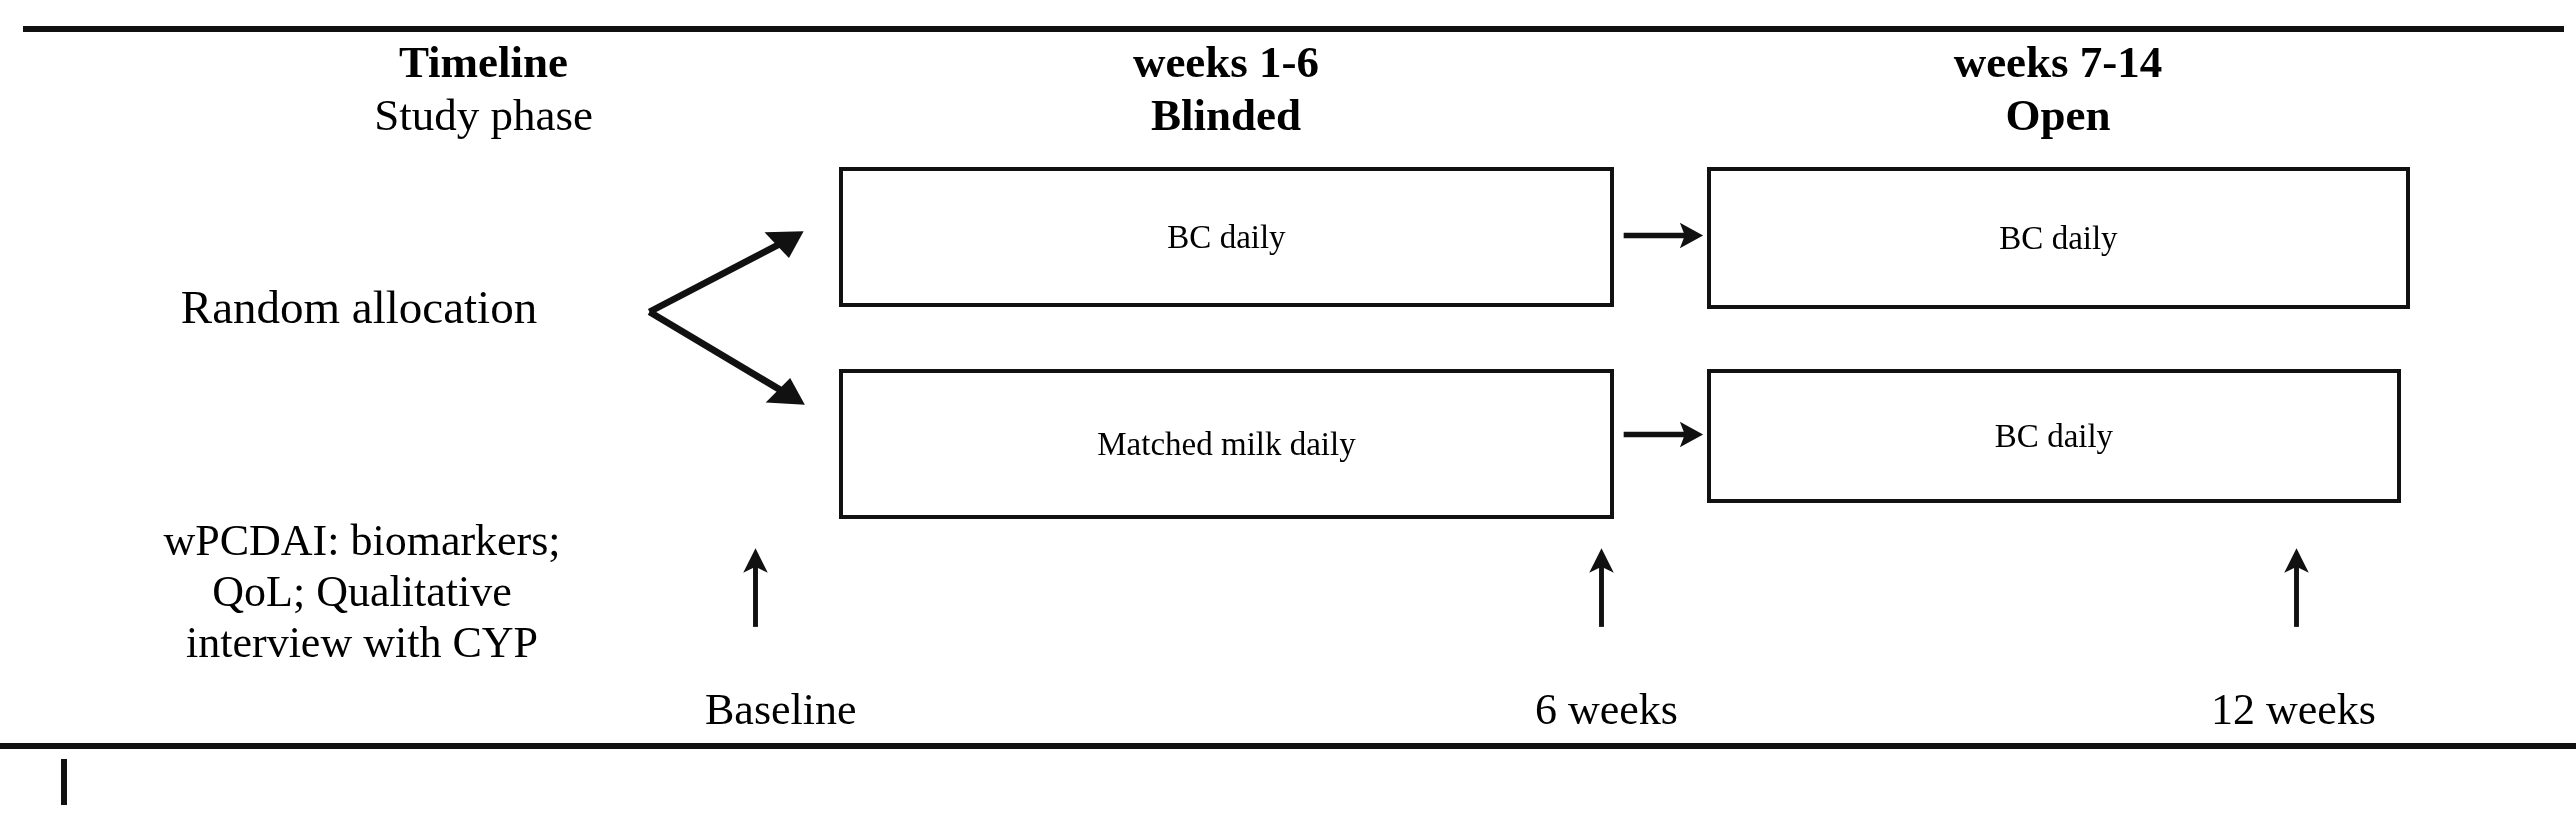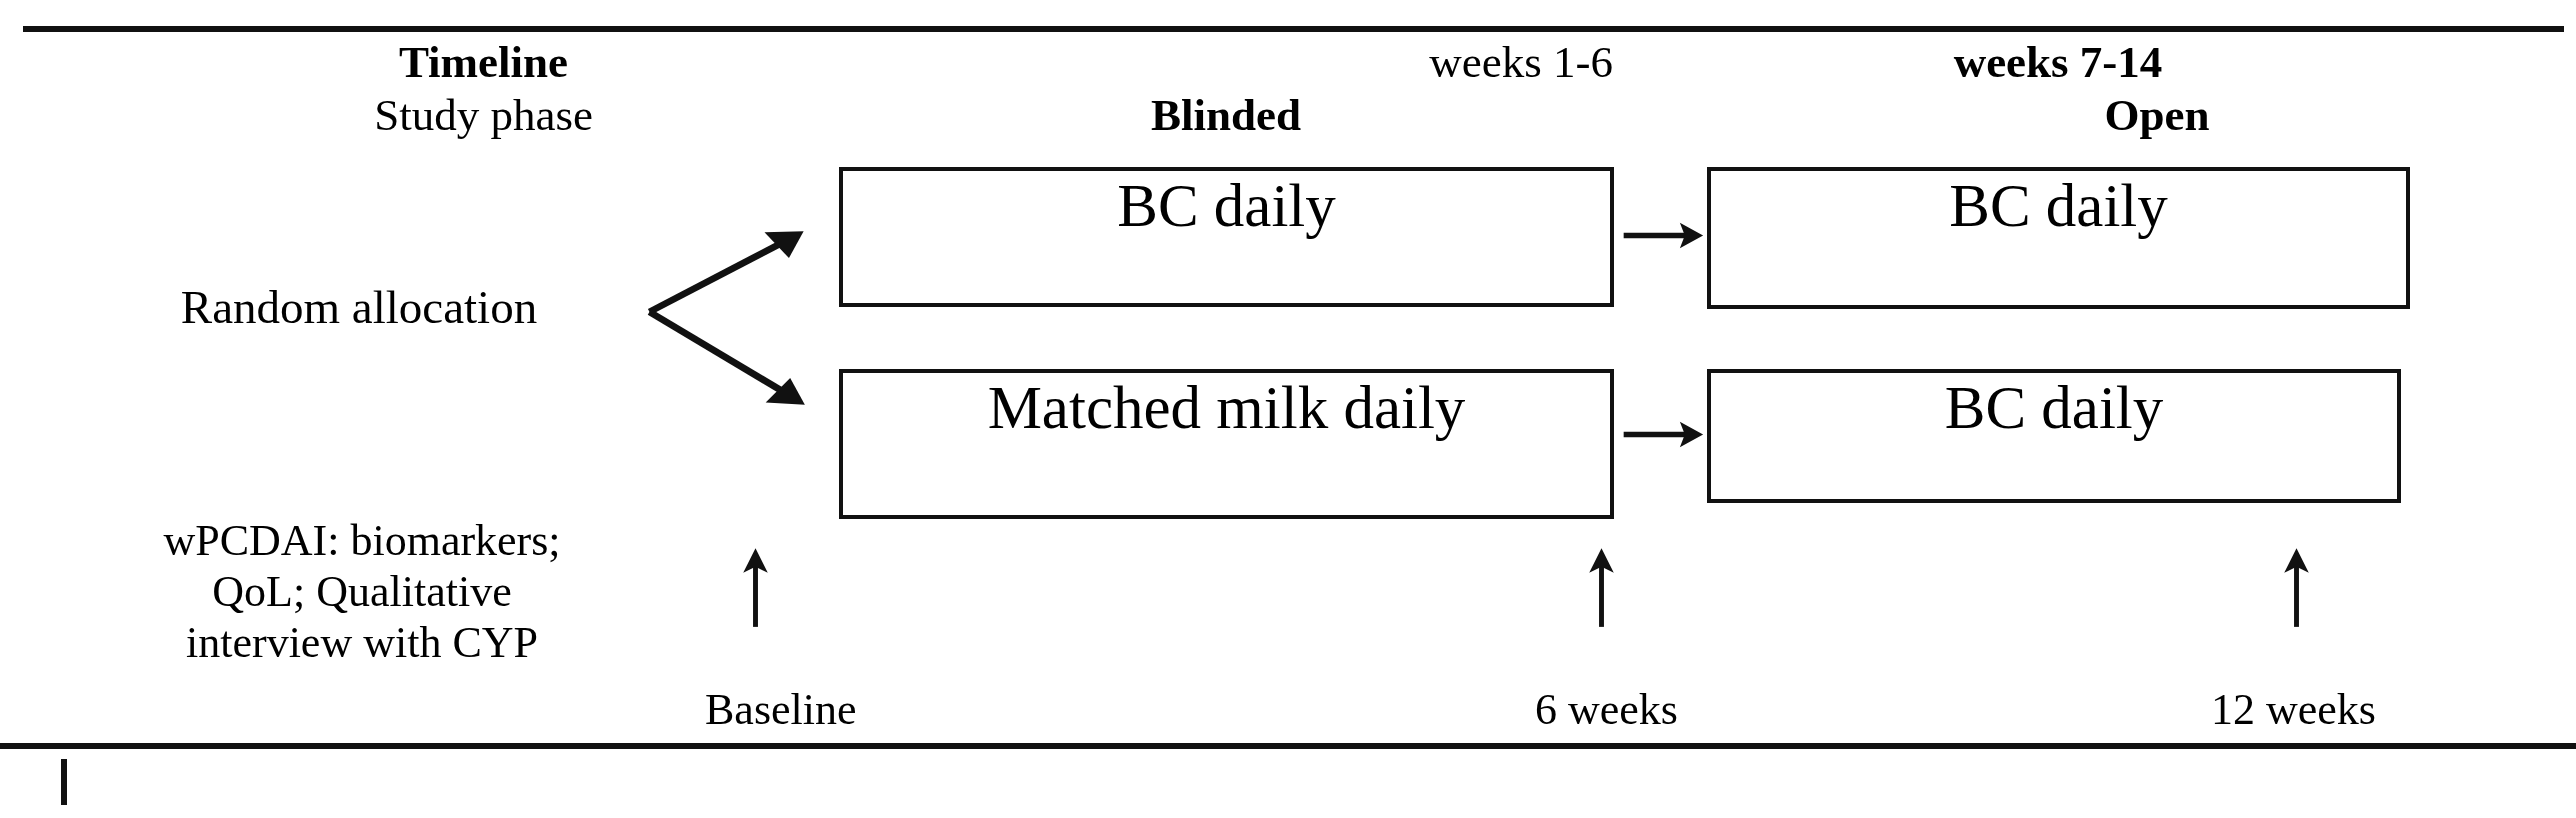--- a/index.html
+++ b/index.html
@@ -48,25 +48,25 @@
     text-align: center;
     font-size: 45px;
     line-height: 1.04;
     white-space: nowrap;
   }
   .hdr.bold { font-weight: bold; }
 
   #timeline-label   { left: 263px;  top: 39px;  width: 441px; font-weight: bold; }
   #studyphase-label { left: 263px;  top: 92px; width: 441px; font-weight: normal; }
 
-  #weeks1-label   { left: 839px; top: 39px;  width: 774px; font-weight: normal; text-align: right; }
+  #weeks1-label   { left: 839px; top: 39px;  width: 774px; font-weight: bold; }
   #blinded-label  { left: 839px; top: 92px; width: 774px; font-weight: bold; text-align: center; }
 
   #weeks2-label   { left: 1707px; top: 39px;  width: 702px; font-weight: bold; }
-  #open-label     { left: 1806px; top: 92px; width: 702px; font-weight: bold; }
+  #open-label     { left: 1707px; top: 92px; width: 702px; font-weight: bold; }
 
   
   #random-allocation {
     position: absolute;
     left: 74px;
     top: 283px;
     width: 570px;
     text-align: center;
     font-size: 47px;
     line-height: 1.05;
@@ -82,23 +82,23 @@
     line-height: 1.16;
   }
 
   
   .box {
     position: absolute;
     border: 4.3px solid #111111;
     background: #ffffff;
     box-sizing: border-box;
     display: flex;
-    align-items: flex-start;
+    align-items: center;
     justify-content: center;
-    font-size: 61px;
+    font-size: 33px;
     white-space: nowrap;
   }
   #box-r1c1 { left: 839px; top: 167px; width: 775px; height: 140px; }
   #box-r1c2 { left: 1707px; top: 167px; width: 703px; height: 142px; }
   #box-r2c1 { left: 839px; top: 369px; width: 775px; height: 150px; }
   #box-r2c2 { left: 1707px; top: 369px; width: 694px; height: 134px; }
 
   
   #fork-arrows {
     position: absolute;

